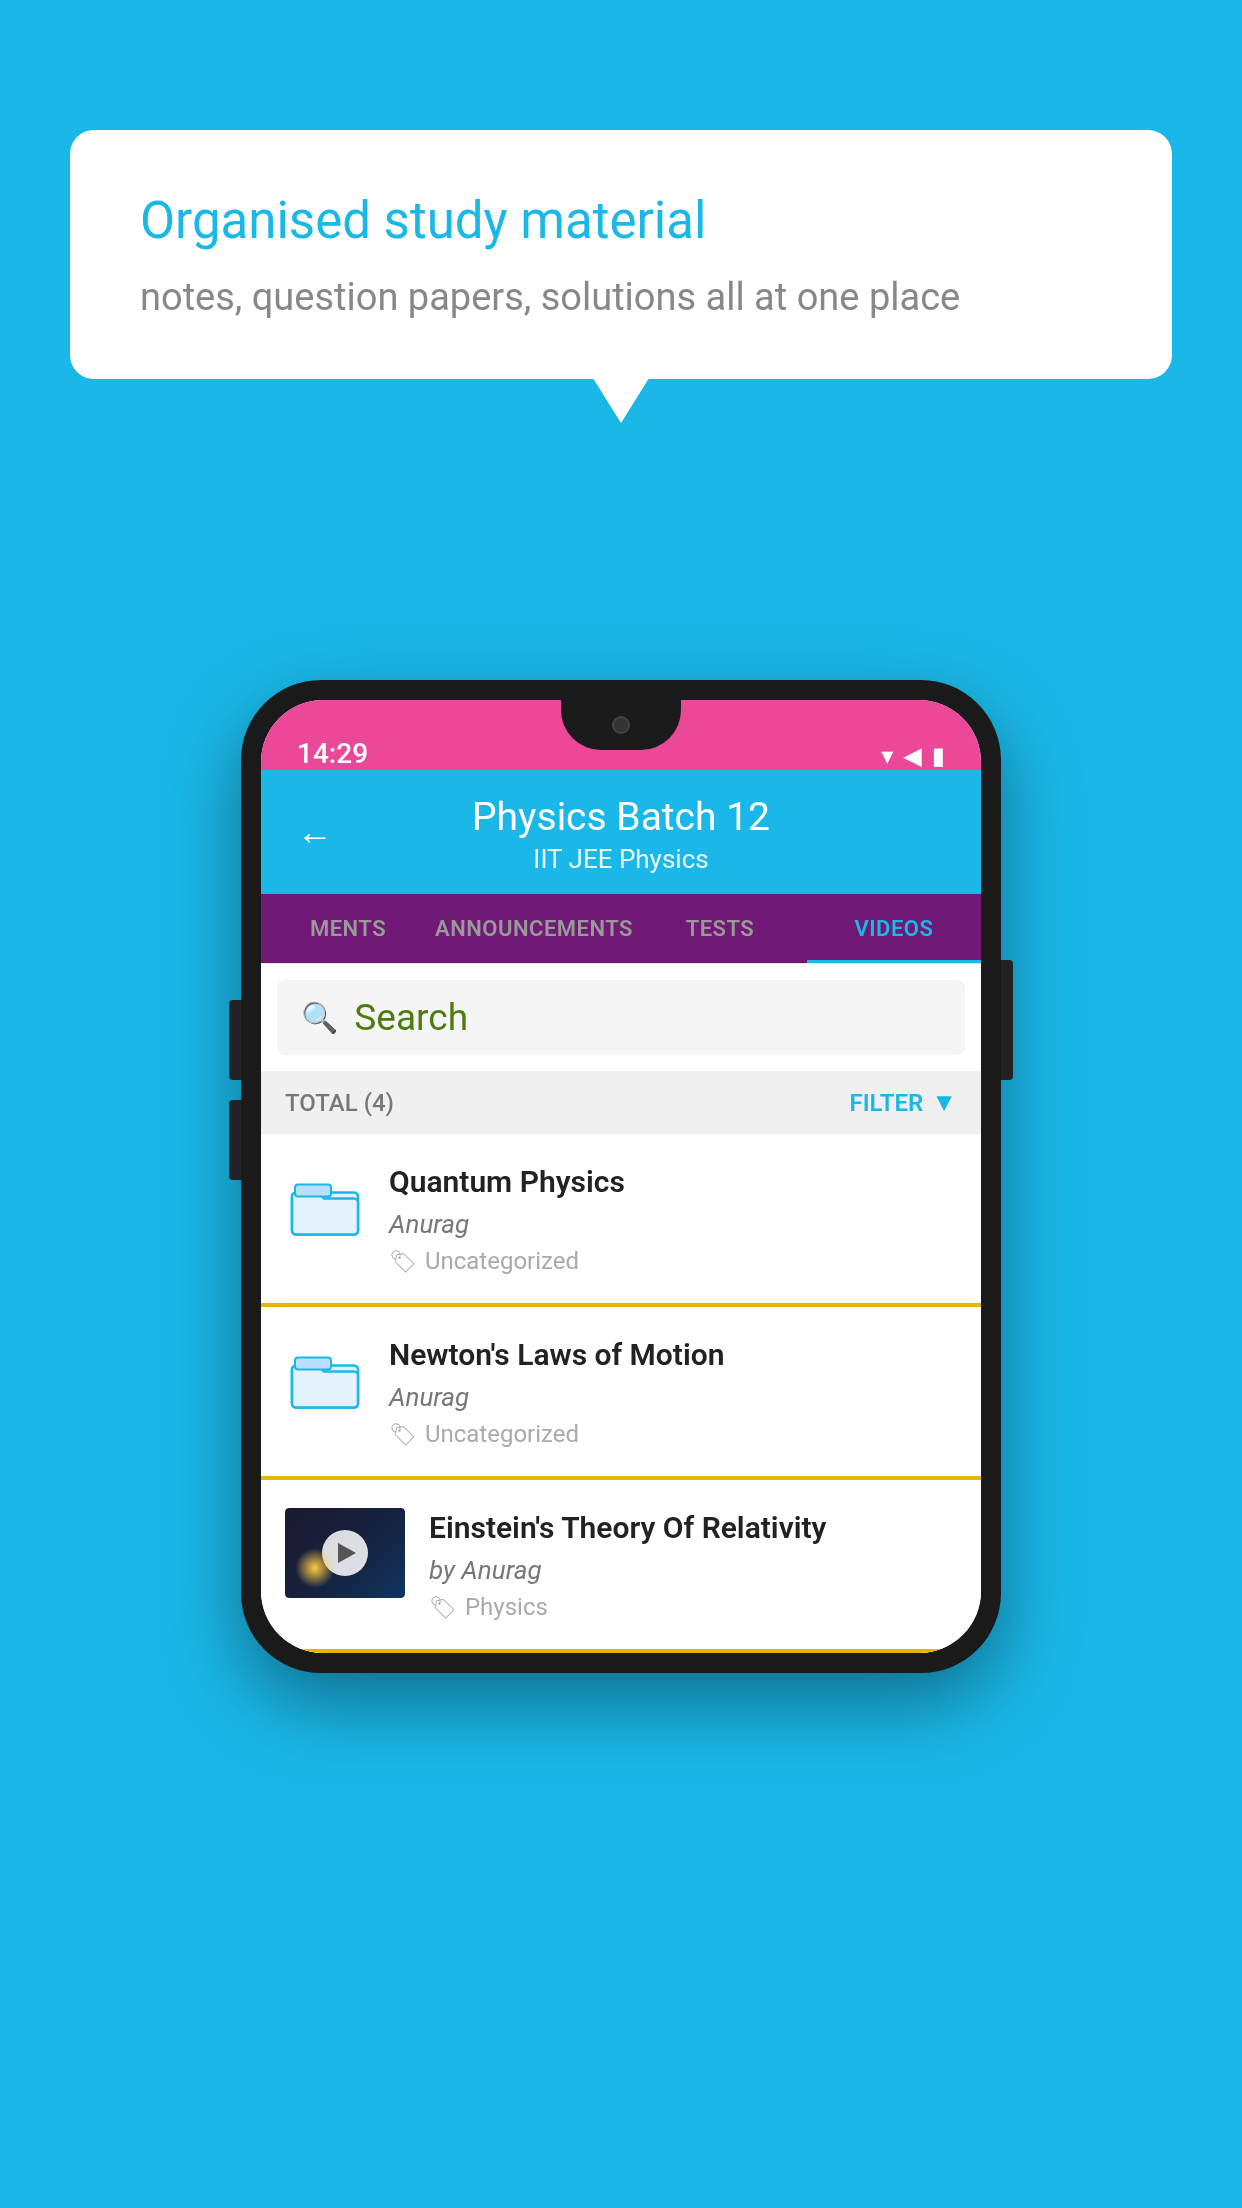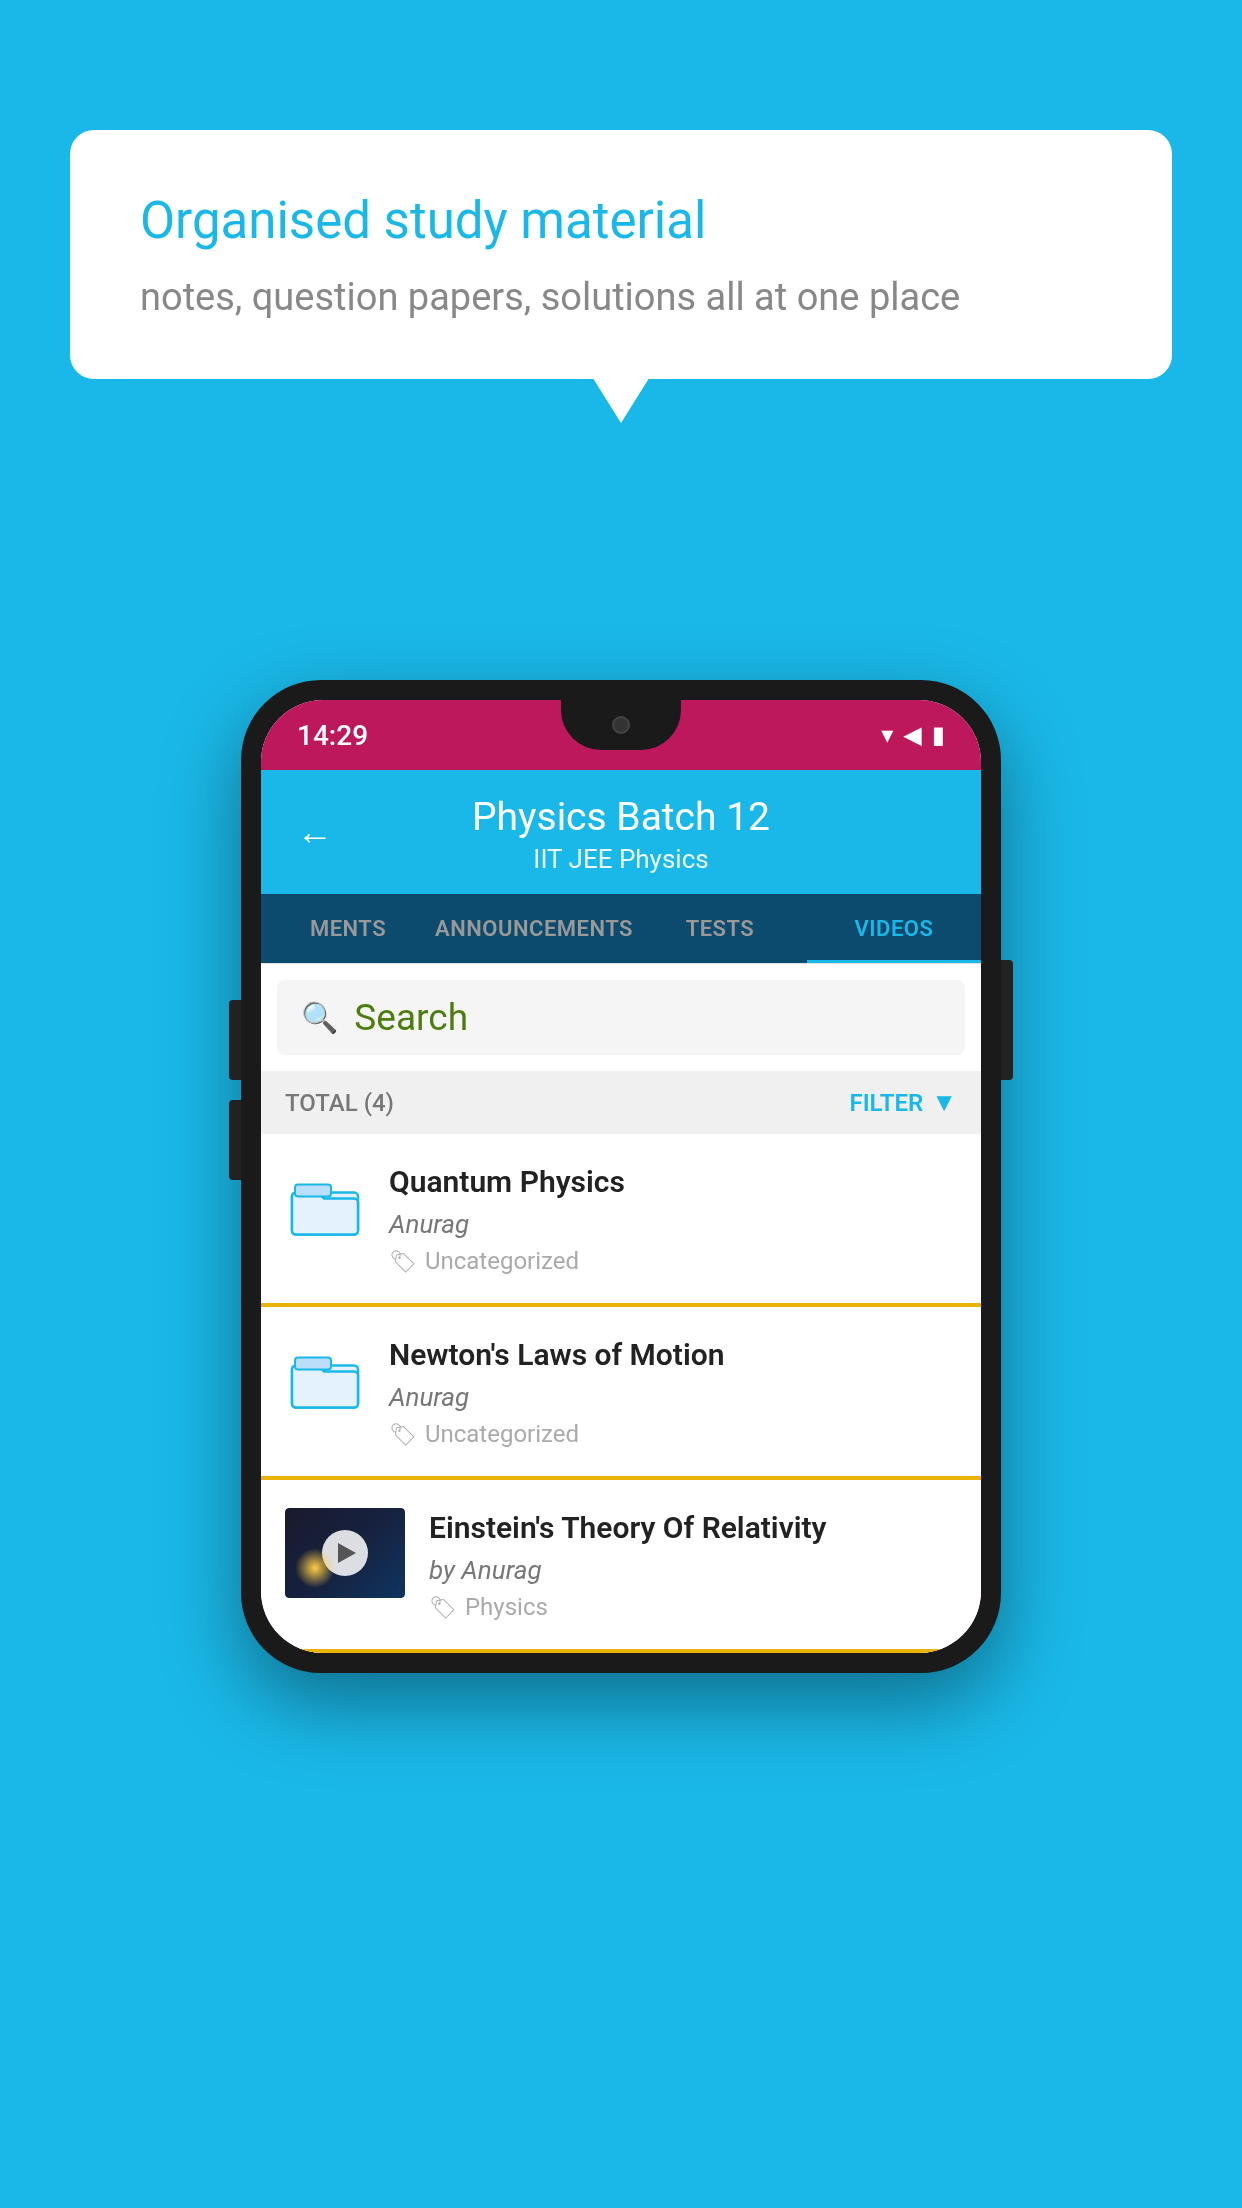--- a/index.html
+++ b/index.html
@@ -98,24 +98,24 @@
 
     .phone-inner {
       background: white;
       border-radius: 62px;
       overflow: hidden;
       position: relative;
     }
 
     
     .status-bar {
-      background: #be185d;
+      background: #ec4899;
       height: 70px;
       display: flex;
-      align-items: center;
+      align-items: flex-end;
       justify-content: space-between;
       padding: 0 36px;
       position: relative;
     }
 
     
     .notch {
       position: absolute;
       top: 0;
       left: 50%;
@@ -179,21 +179,21 @@
 
     .header-subtitle {
       color: rgba(255,255,255,0.9);
       font-size: 26px;
       margin-top: 4px;
     }
 
     
     .tab-bar {
       display: flex;
-      background: #0c4a6e;
+      background: #701a75;
       border-bottom: 1px solid #e0e0e0;
       align-items: center;
     }
 
     .tab-item {
       flex: 1;
       text-align: center;
       padding: 22px 0;
       font-size: 22px;
       font-weight: 600;

